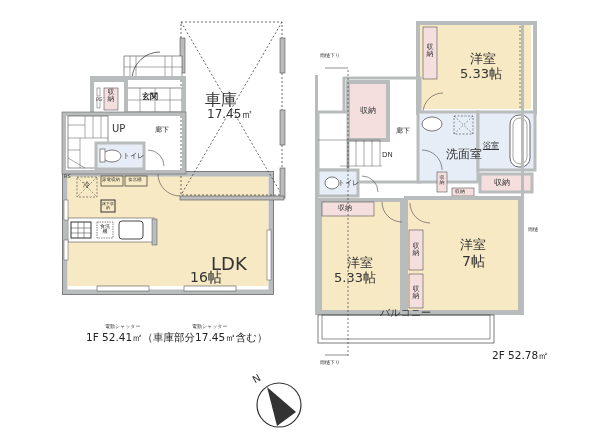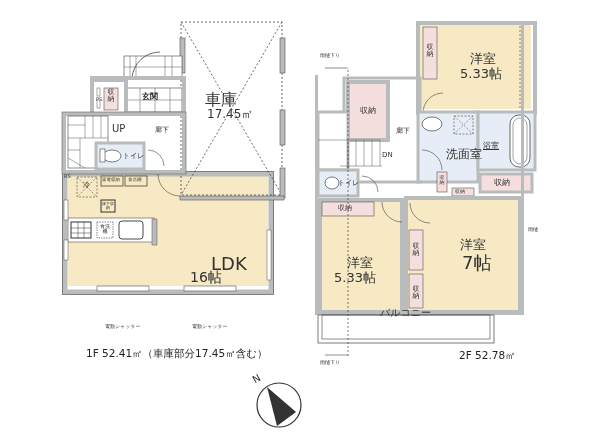--- a/index.html
+++ b/index.html
@@ -172,40 +172,40 @@
 <div class="lbl" style="left:64px;top:174px;font-size:5px;">RS</div>
 <div class="lbl" style="left:83px;top:182px;font-size:7px;">冷</div>
 <div class="lbl" style="left:102px;top:178px;font-size:4.5px;">家電収納</div>
 <div class="lbl" style="left:128px;top:178px;font-size:4.5px;">食器棚</div>
 <div class="lbl" style="left:102px;top:202px;font-size:4px;width:12px;white-space:normal;">床下収納</div>
 <div class="lbl" style="left:98px;top:224px;font-size:5px;width:14px;white-space:normal;">食洗機</div>
 <div class="lbl" style="left:176px;top:255px;font-size:18px;margin-left:35px;">LDK</div>
 <div class="lbl" style="left:190px;top:270px;font-size:14px;">16帖</div>
 <div class="lbl" style="left:105px;top:324px;font-size:5px;">電動シャッター</div>
 <div class="lbl" style="left:192px;top:324px;font-size:5px;">電動シャッター</div>
-<div class="lbl" style="left:86px;top:332px;font-size:10.5px;color:#222;margin-top:16px;">1F 52.41㎡（車庫部分17.45㎡含む）</div>
+<div class="lbl" style="left:86px;top:332px;font-size:10.5px;color:#222;">1F 52.41㎡（車庫部分17.45㎡含む）</div>
 
 <div class="lbl" style="left:320px;top:53px;font-size:5px;">雨樋下り</div>
 <div class="lbl" style="left:320px;top:360px;font-size:5px;">雨樋下り</div>
 <div class="lbl" style="left:528px;top:227px;font-size:5px;">雨樋</div>
 <div class="lbl" style="left:470px;top:52px;font-size:13px;">洋室</div>
 <div class="lbl" style="left:460px;top:67px;font-size:13px;">5.33帖</div>
 <div class="lbl" style="left:424px;top:44px;font-size:7px;width:12px;white-space:normal;">収納</div>
 <div class="lbl" style="left:360px;top:107px;font-size:8px;">収納</div>
 <div class="lbl" style="left:396px;top:128px;font-size:7px;">廊下</div>
 <div class="lbl" style="left:382px;top:152px;font-size:7px;">DN</div>
 <div class="lbl" style="left:446px;top:148px;font-size:12px;">洗面室</div>
 <div class="lbl" style="left:483px;top:142px;font-size:8px;text-decoration:underline;">浴室</div>
 <div class="lbl" style="left:494px;top:179px;font-size:8px;">収納</div>
 <div class="lbl" style="left:438px;top:175px;font-size:5px;width:8px;white-space:normal;">収納</div>
 <div class="lbl" style="left:455px;top:189px;font-size:5px;">収納</div>
 <div class="lbl" style="left:338px;top:180px;font-size:7px;">トイレ</div>
 <div class="lbl" style="left:338px;top:205px;font-size:7px;">収納</div>
 <div class="lbl" style="left:347px;top:256px;font-size:13px;">洋室</div>
 <div class="lbl" style="left:334px;top:271px;font-size:13px;">5.33帖</div>
 <div class="lbl" style="left:460px;top:238px;font-size:13px;">洋室</div>
-<div class="lbl" style="left:462px;top:254px;font-size:18px;">7帖</div>
+<div class="lbl" style="left:462px;top:254px;font-size:14px;">7帖</div>
 <div class="lbl" style="left:411px;top:243px;font-size:7px;width:10px;white-space:normal;">収納</div>
 <div class="lbl" style="left:411px;top:286px;font-size:7px;width:10px;white-space:normal;">収納</div>
 <div class="lbl" style="left:380px;top:308px;font-size:10px;">バルコニー</div>
-<div class="lbl" style="left:459px;top:350px;font-size:10.5px;color:#222;">2F 52.78㎡</div>
+<div class="lbl" style="left:492px;top:350px;font-size:10.5px;color:#222;">2F 52.78㎡</div>
 
 <div class="lbl" style="left:253px;top:374px;font-size:10px;transform:rotate(-30deg);">N</div>
 
 </body></html>

